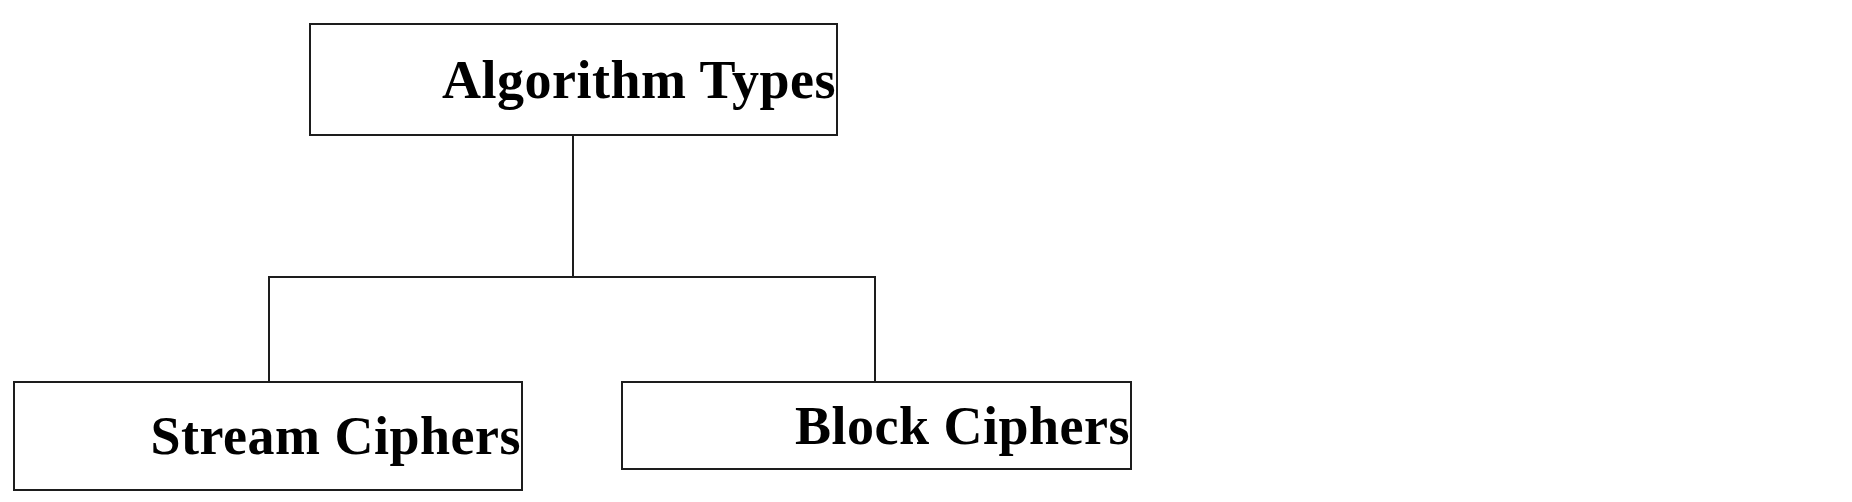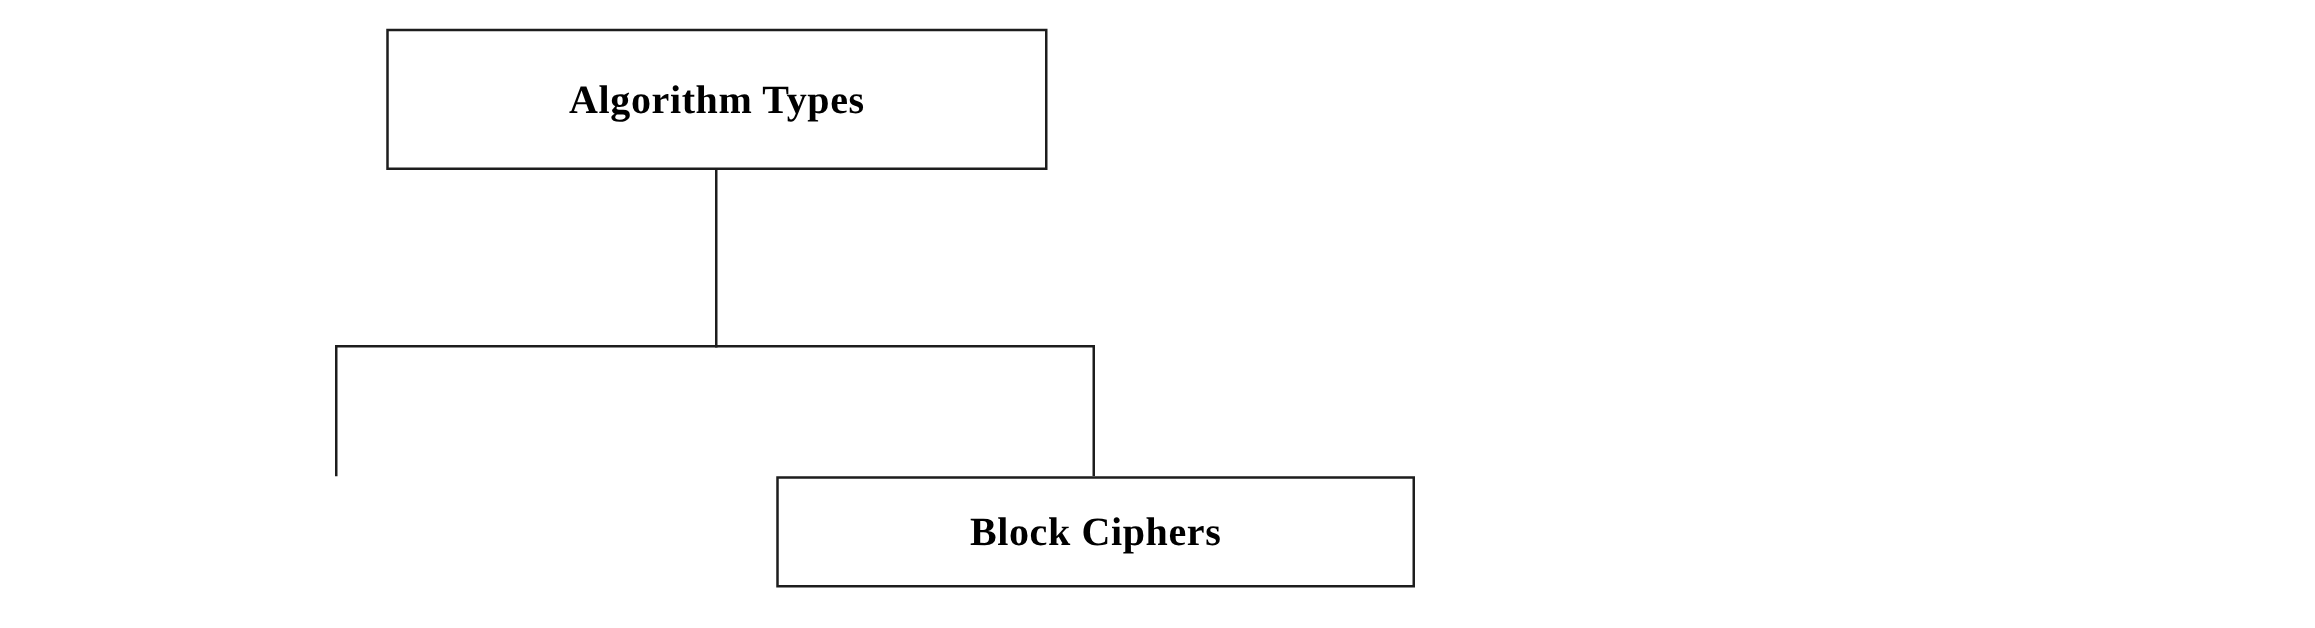--- a/index.html
+++ b/index.html
@@ -15,23 +15,23 @@
     overflow: hidden;
     font-family: "Liberation Serif", serif;
   }
   .node {
     position: absolute;
     box-sizing: border-box;
     border: 2px solid #1d1d1d;
     background: #ffffff;
     display: flex;
     align-items: center;
-    justify-content: center;
+    justify-content: flex-end;
     font-weight: bold;
-    font-size: 32px;
+    font-size: 54px;
     color: #000000;
     white-space: nowrap;
     letter-spacing: 0.5px;
   }
   .node-root   { left: 309px; top: 23px;  width: 529px; height: 113px; }
   .node-stream { left: 13px;  top: 381px; width: 510px; height: 110px; }
   .node-block  { left: 621px; top: 381px; width: 511px; height: 89px; }
 
   .line {
     position: absolute;
@@ -49,18 +49,21 @@
 
   <div class="node node-root">
     <span>Algorithm Types</span>
   </div>
 
   <div class="line line-stem"></div>
   <div class="line line-hbar"></div>
   <div class="line line-drop-left"></div>
   <div class="line line-drop-right"></div>
 
+  <div class="node node-stream">
+    <span>Stream Ciphers</span>
+  </div>
 
   <div class="node node-block">
     <span>Block Ciphers</span>
   </div>
 
 </div>
 
 </body></html>

